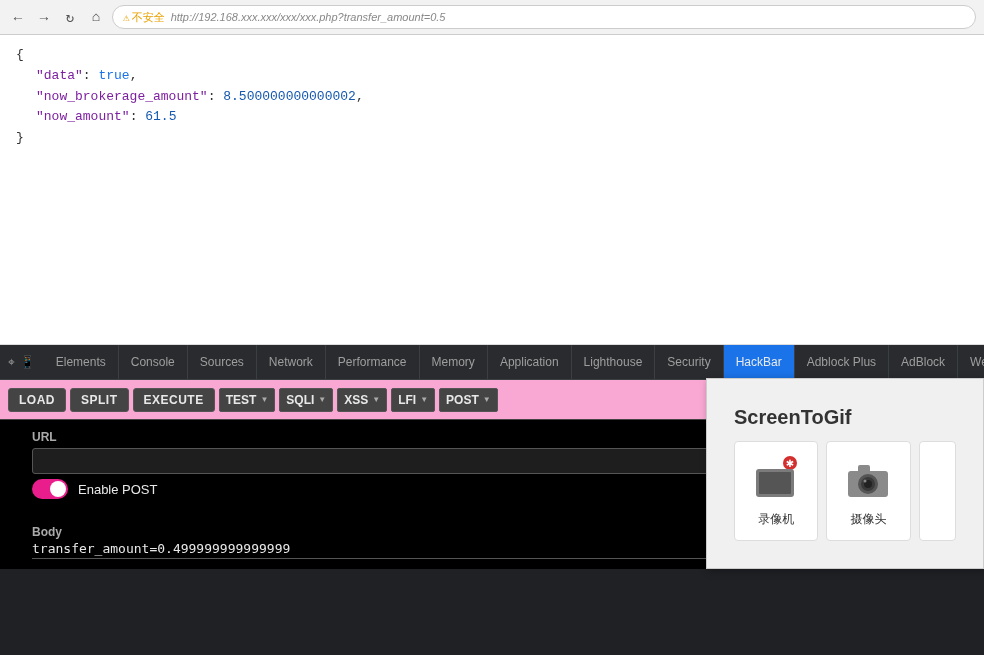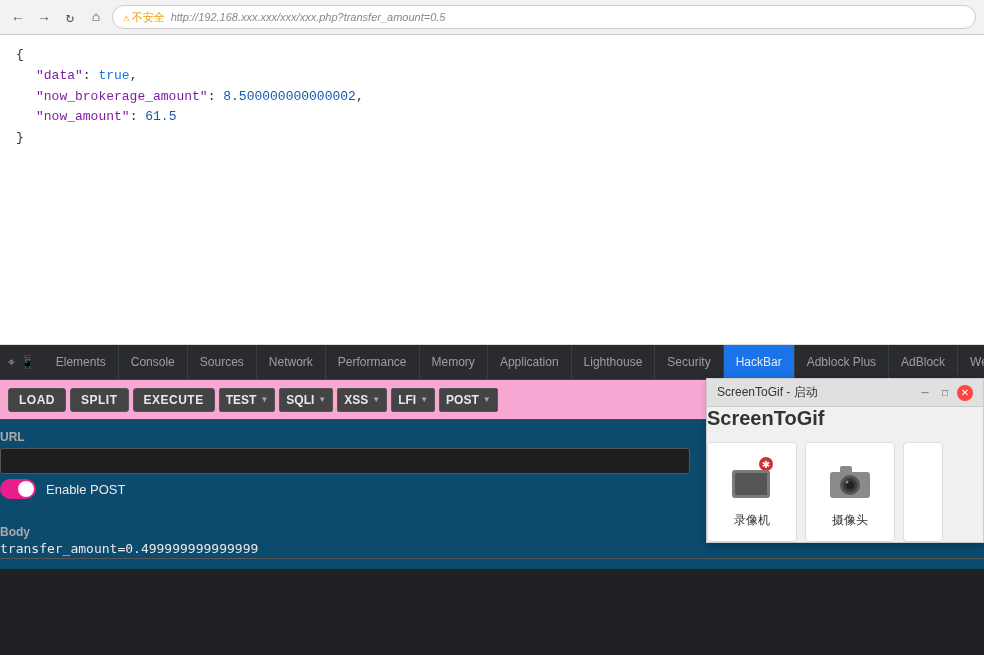--- a/index.html
+++ b/index.html
@@ -143,22 +143,22 @@
       gap: 4px;
     }
     .hackbar-dropdown::after {
       content: '▼';
       font-size: 8px;
       color: #aaa;
     }
 
     
     .hackbar-content {
-      background: #0c4a6e;
-      padding: 10px 0;
+      background: #000000;
+      padding: 10px 32px;
       color: #e8e8e8;
       font-family: Arial, sans-serif;
       font-size: 13px;
       flex: 1;
       position: relative;
     }
     .url-label {
       color: #aaa;
       font-size: 12px;
       font-weight: bold;
@@ -270,21 +270,21 @@
       border-radius: 50%;
       display: flex;
       align-items: center;
       justify-content: center;
       font-size: 10px;
       cursor: pointer;
       color: #555;
     }
     .win-close { background: #f44; color: #fff; }
     .screentogif-body {
-      padding: 0;
+      padding: 27px;
     }
     .screentogif-heading {
       font-size: 20px;
       font-weight: bold;
       color: #333;
       margin-bottom: 12px;
     }
     .screentogif-options {
       display: flex;
       gap: 8px;
@@ -433,28 +433,20 @@
     <div class="body-section">
       <div class="body-label">Body</div>
       <div class="body-value">transfer_amount=0.499999999999999</div>
     </div>
 
     <div class="bottom-border"></div>
   </div>
 </div>
 
 <div class="screentogif-overlay">
-  <div class="screentogif-titlebar">
-    <span class="screentogif-title">ScreenToGif - 启动</span>
-    <div class="window-controls">
-      <div class="win-btn">─</div>
-      <div class="win-btn">□</div>
-      <div class="win-btn win-close">✕</div>
-    </div>
-  </div>
   <div class="screentogif-body">
     <div class="screentogif-heading">ScreenToGif</div>
     <div class="screentogif-options">
 
       <div class="screentogif-option">
         <div class="option-icon">
           <svg width="48" height="48" viewBox="0 0 48 48">
 
             <circle cx="38" cy="8" r="7" fill="#d32f2f"></circle>
 

